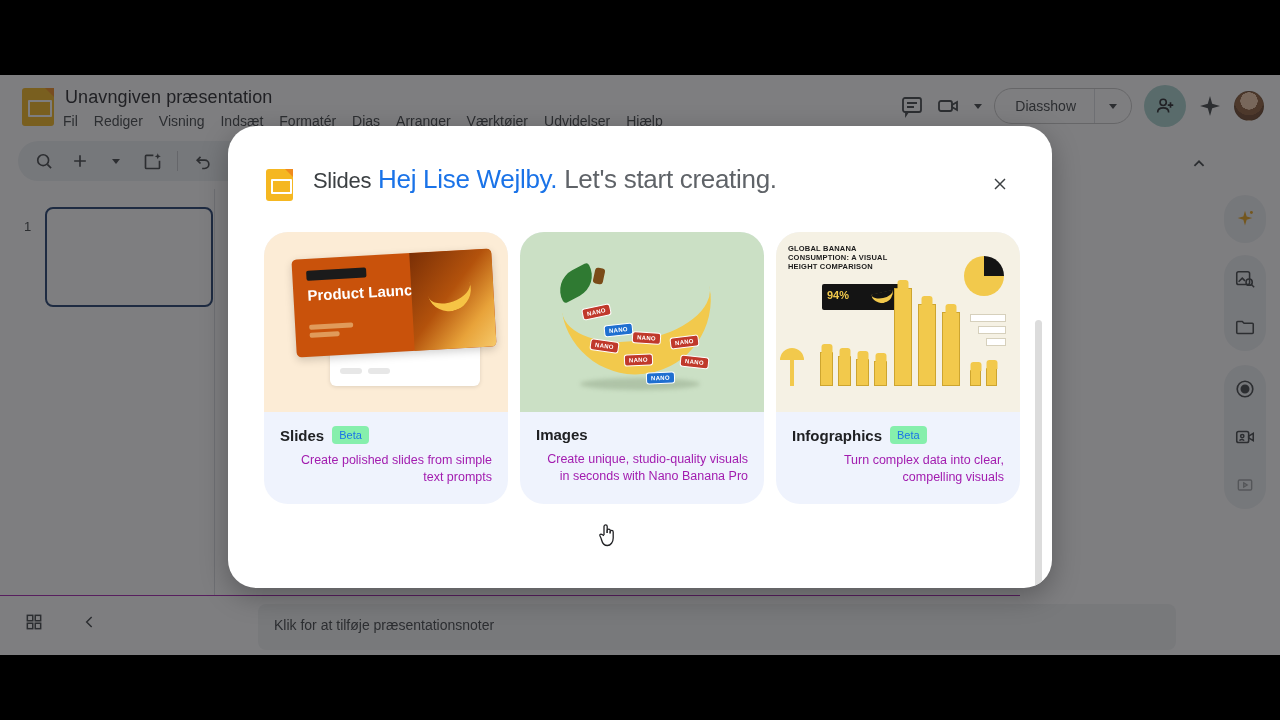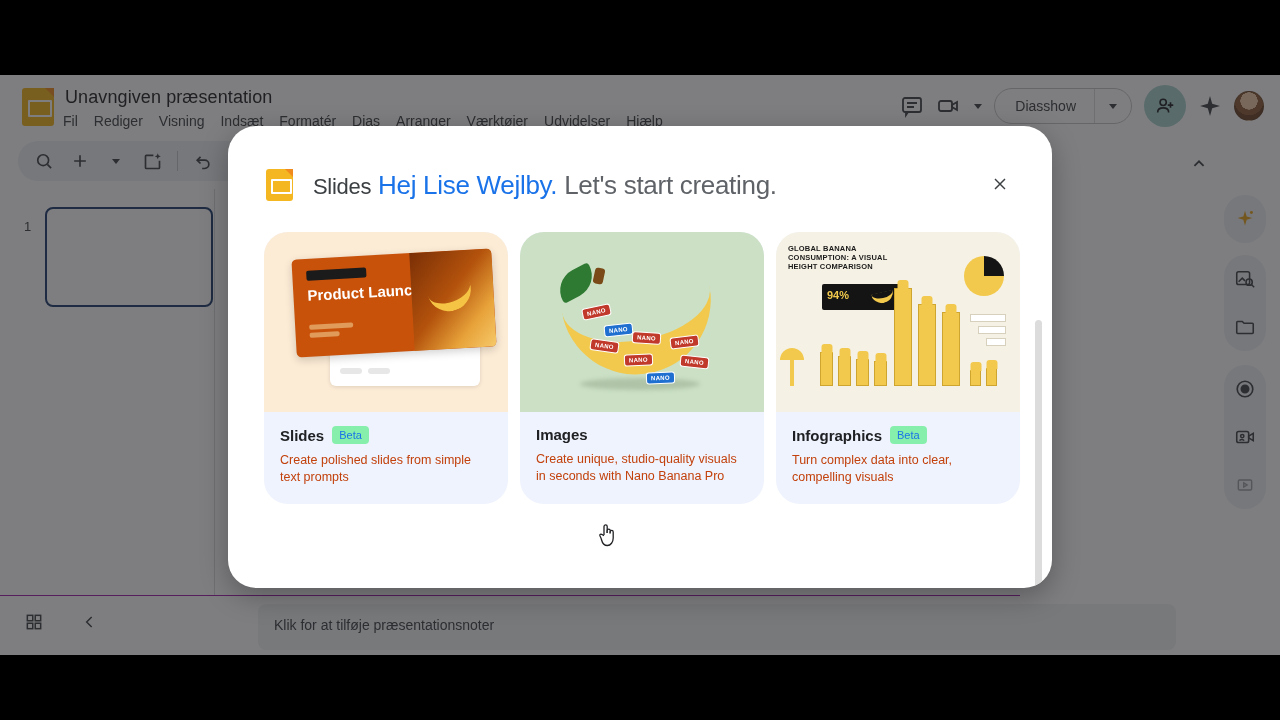--- a/index.html
+++ b/index.html
@@ -123,21 +123,21 @@
   }
   .slides-logo-sm::after {
     content: ""; position: absolute; left: 5px; top: 10px; width: 17px; height: 11px;
     border: 2px solid #fff; border-radius: 1px;
   }
   .slides-logo-sm .corner {
     position: absolute; right: 0; top: 0; width: 8px; height: 8px;
     background: #F08A1C; clip-path: polygon(0 0, 100% 100%, 100% 0);
   }
   .greet {
-    position: absolute; left: 85px; top: 42px;
+    position: absolute; left: 85px; top: 36px;
     font-size: 26px; letter-spacing: -.3px; white-space: nowrap; line-height: 34px;
   }
   .greet .word-slides { color: #3c4043; font-size: 22px; }
   .greet .name { color: #1a73e8; }
   .greet .tail { color: #5f6368; }
   .close-x {
     position: absolute; right: 37px; top: 43px; width: 30px; height: 30px;
     display: flex; align-items: center; justify-content: center; border-radius: 50%; color: #3c4043;
   }
 
@@ -148,21 +148,21 @@
   }
   .card { width: 244px; border-radius: 24px; overflow: hidden; background: #eff3fd; }
   .card-art { height: 180px; position: relative; overflow: hidden; }
   .card-body { padding: 14px 16px 18px 16px; }
   .card-title-row { display: flex; align-items: center; gap: 8px; margin-bottom: 8px; }
   .card-title { font-size: 15px; font-weight: bold; color: #202124; }
   .badge {
     font-size: 11px; color: #1a73e8; background: #86efac;
     padding: 2px 7px; border-radius: 4px; line-height: 14px;
   }
-  .card-desc { font-size: 12.5px; color: #c2410c; line-height: 17px; }
+  .card-desc { font-size: 12.5px; color: #a21caf; line-height: 17px; text-align: right; }
 
   
   .art-slides { background: #fcecd6; }
   .art-slides .back-card {
     position: absolute; left: 66px; top: 58px; width: 150px; height: 96px;
     background: #fff; border-radius: 6px; box-shadow: 0 1px 4px rgba(0,0,0,.12);
   }
   .art-slides .back-card .bl { position: absolute; background: #e7e7e7; border-radius: 1px; }
   .art-slides .front-card {
     position: absolute; left: 30px; top: 22px; width: 200px; height: 98px;

